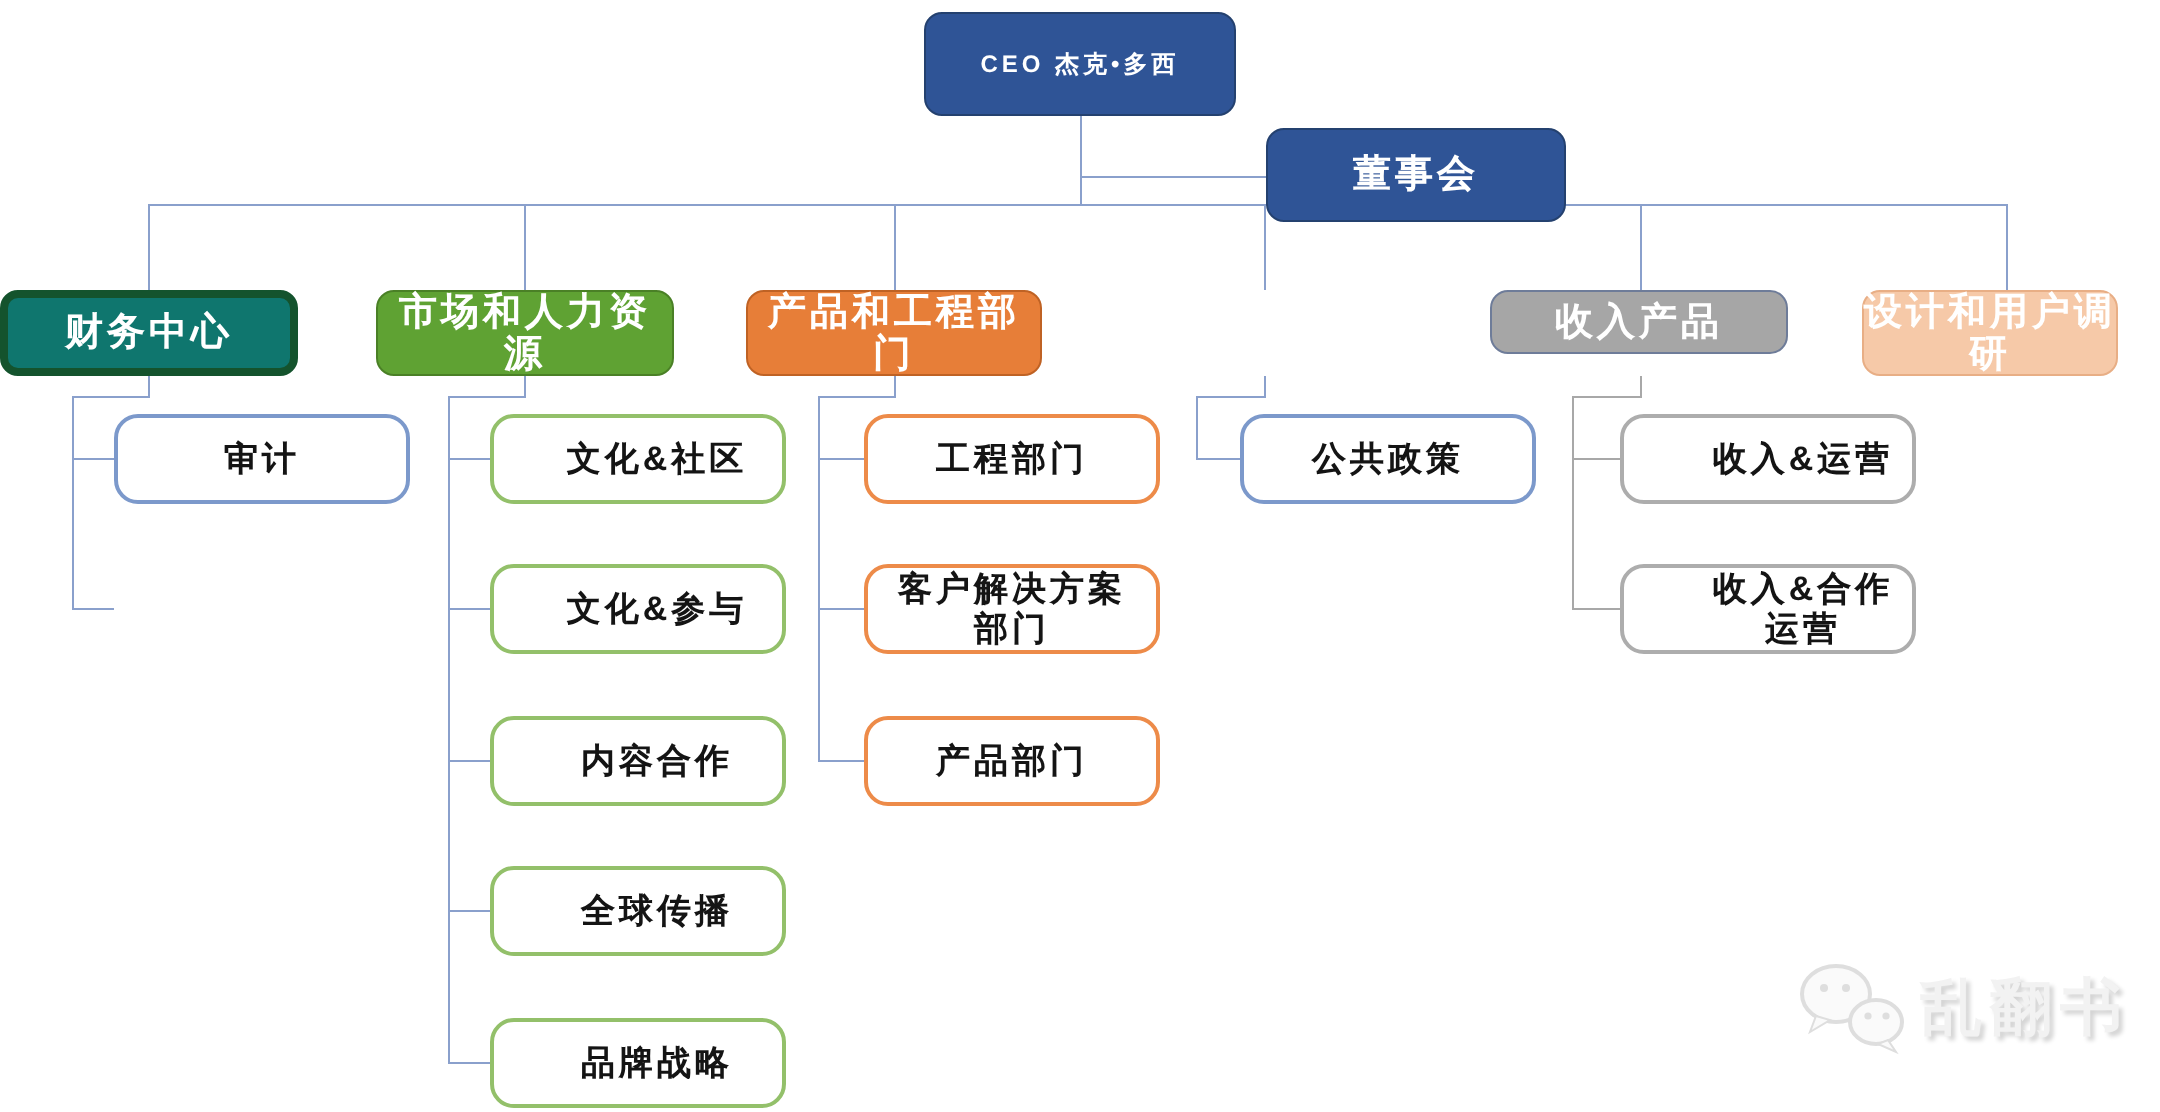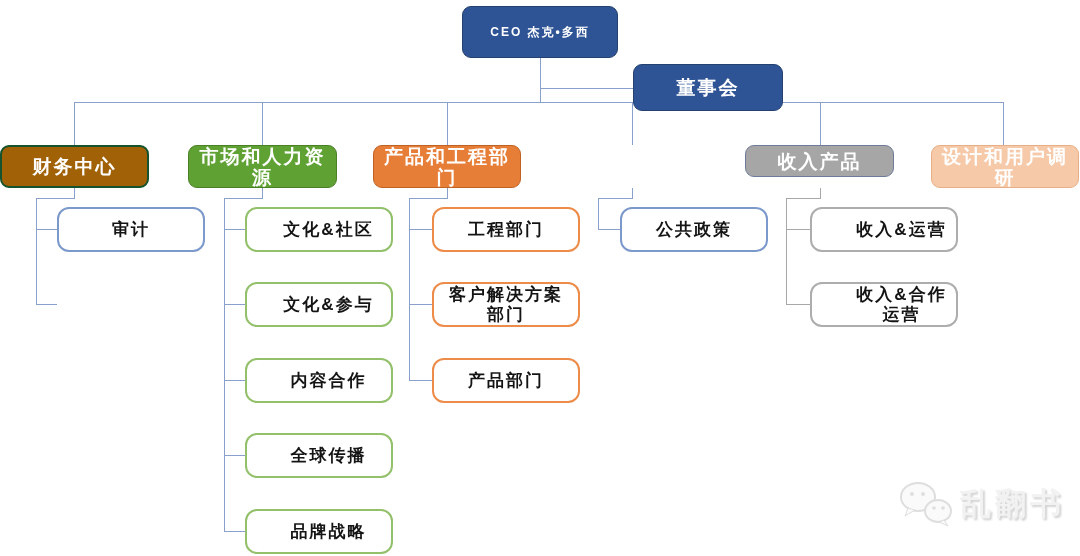--- a/index.html
+++ b/index.html
@@ -10,38 +10,38 @@
   .ln.v{width:1px;}
   .ln.h{height:1px;}
   .ln.gray{background:#A8A8A8;}
   
   .node{position:absolute;box-sizing:border-box;display:flex;align-items:center;justify-content:center;
         text-align:center;font-weight:bold;white-space:pre-line;}
   .parent{color:#ffffff;font-size:19px;line-height:21px;letter-spacing:2px;border-radius:9px;}
   .child{width:148px;height:45px;background:#ffffff;color:#141414;font-size:17px;line-height:20px;
          letter-spacing:2px;border-radius:12px;border:2px solid #7C99CB;}
   .fill-dark {background:#2F5496;border:1px solid #24416F;}
-  .fill-teal {background:#a16207;border:2px solid #14532d;}
+  .fill-teal {background:#0f766e;border:4px solid #14532d;}
   .fill-green{background:#5FA233;border:1px solid #4A8026;}
   .fill-orange{background:#E77E38;border:1px solid #BF6224;}
   .fill-gray {background:#A6A6A6;border:1px solid #6E7C99;}
   .fill-peach{background:#F6C9A8;border:1px solid #E8AE85;}
   .b-blue  {border-color:#7C99CB;}
   .b-green {border-color:#93C06A;padding-left:19px;}
   .b-orange{border-color:#ED8B49;}
   .b-gray  {border-color:#ADADAD;padding-left:35px;}
   
   #ceo{left:462px;top:6px;width:156px;height:52px;font-size:12px;}
   #board{left:633px;top:64px;width:150px;height:47px;}
   #d-finance{left:0px;top:145px;width:149px;height:43px;}
   #d-market{left:188px;top:145px;width:149px;height:43px;}
   #d-product{left:373px;top:145px;width:148px;height:43px;}
   #d-legal{left:558px;top:145px;width:149px;height:43px;}
   #d-revenue{left:745px;top:145px;width:149px;height:32px;}
-  #d-design{left:931px;top:145px;width:148px;height:43px;}
+  #d-design{left:931px;top:145px;width:128px;height:43px;}
   #c-audit{left:57px;top:207px;}  #c-tax{left:57px;top:282px;}
   #c-culture-community{left:245px;top:207px;} #c-culture-engage{left:245px;top:282px;}
   #c-content{left:245px;top:358px;} #c-global{left:245px;top:433px;} #c-brand{left:245px;top:509px;}
   #c-eng{left:432px;top:207px;} #c-client{left:432px;top:282px;} #c-proddept{left:432px;top:358px;}
   #c-policy{left:620px;top:207px;}
   #c-rev-ops{left:810px;top:207px;} #c-rev-partner{left:810px;top:282px;}
   
   .watermark{position:absolute;left:898px;top:480px;display:flex;align-items:center;gap:6px;}
   .watermark .wm-text{font-size:31px;font-weight:bold;letter-spacing:4px;color:#f2f2f2;
       text-shadow:2px 2px 2px #d4d4d4;}

